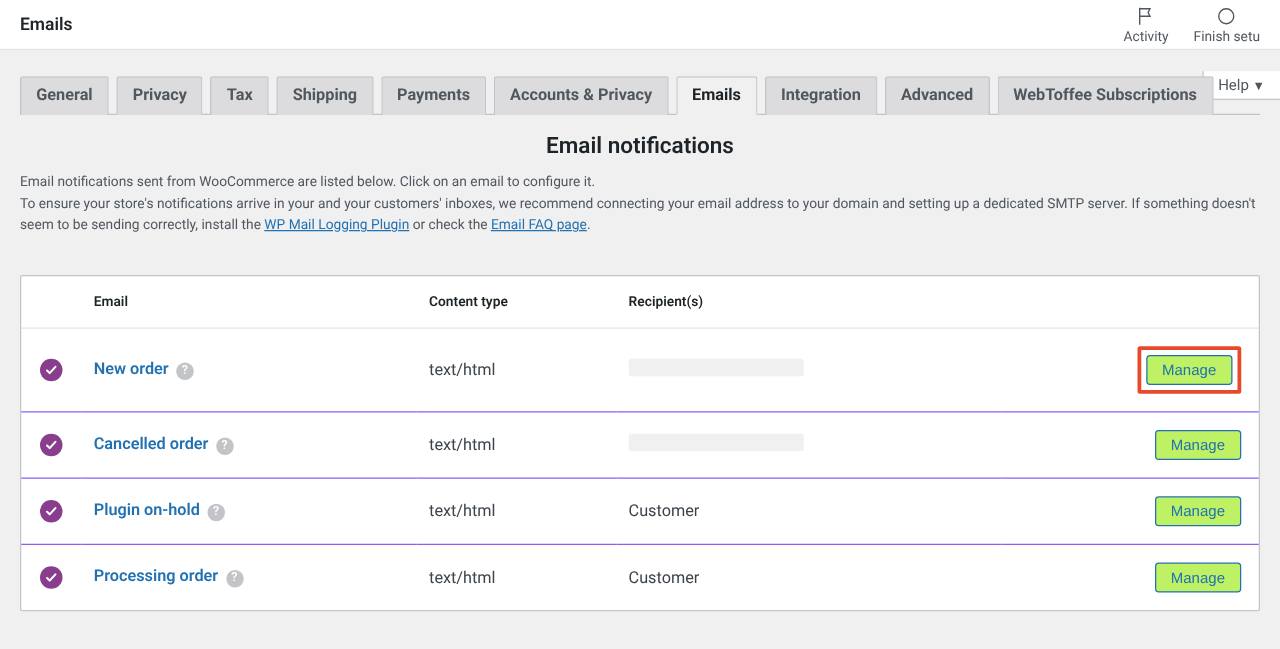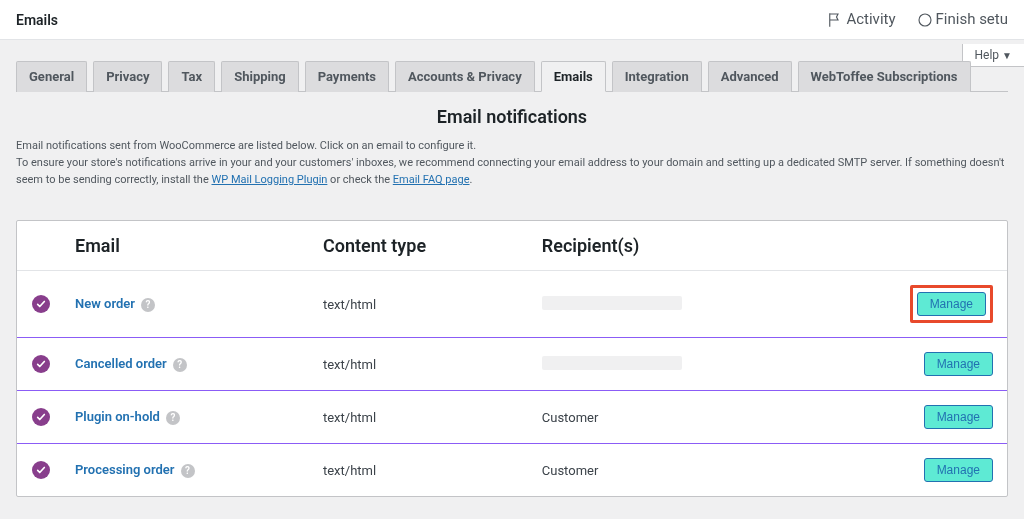--- a/index.html
+++ b/index.html
@@ -24,32 +24,32 @@
     font-weight: 600;
     font-size: 14px;
     color: #1d2327;
   }
   .topbar-right {
     display: flex;
     gap: 20px;
   }
   .topbar-item {
     display: flex;
-    flex-direction: row;
+    flex-direction: column;
     align-items: center;
-    font-size: 15px;
+    font-size: 11px;
     color: #50575e;
     gap: 2px;
     line-height: 1;
   }
   .topbar-item svg { width: 18px; height: 18px; stroke: #50575e; fill: none; stroke-width: 1.5; }
   .help-tab {
     position: absolute;
     right: 0;
-    top: 44px;
+    top: 57px;
     background: #fff;
     border: 1px solid #c3c4c7;
     border-right: none;
     border-top: none;
     padding: 4px 12px;
     font-size: 12px;
     color: #50575e;
   }
   .help-tab .caret { font-size: 10px; }
   .content {
@@ -96,21 +96,21 @@
   .intro a { color: #2271b1; text-decoration: underline; cursor: pointer; }
   .table {
     background: #fff;
     border: 1px solid #c3c4c7;
     border-radius: 2px;
     border-spacing: 0;
     width: 100%;
   }
   .table thead th {
     text-align: left;
-    font-size: 18px;
+    font-size: 11px;
     font-weight: 600;
     color: #1d2327;
     padding: 14px 10px;
     border-bottom: 1px solid #e2e4e7;
   }
   .table th:first-child, .table td:first-child { width: 48px; text-align: center; }
   .table tbody td {
     padding: 14px 10px;
     border-bottom: 1px solid #8b5cf6;
     font-size: 13px;
@@ -143,21 +143,21 @@
   }
   .redacted {
     display: inline-block;
     width: 140px; height: 14px;
     background: #f0f0f1;
     border-radius: 2px;
   }
   .manage-btn {
     border: 1px solid #2271b1;
     color: #2271b1;
-    background: #5eead4;
+    background: #bef264;
     padding: 4px 12px;
     border-radius: 3px;
     font-size: 12px;
     cursor: pointer;
   }
   .manage-cell { text-align: right; padding-right: 14px !important; }
   .highlight-box {
     display: inline-block;
     border: 3px solid #e8492b;
     padding: 4px;

